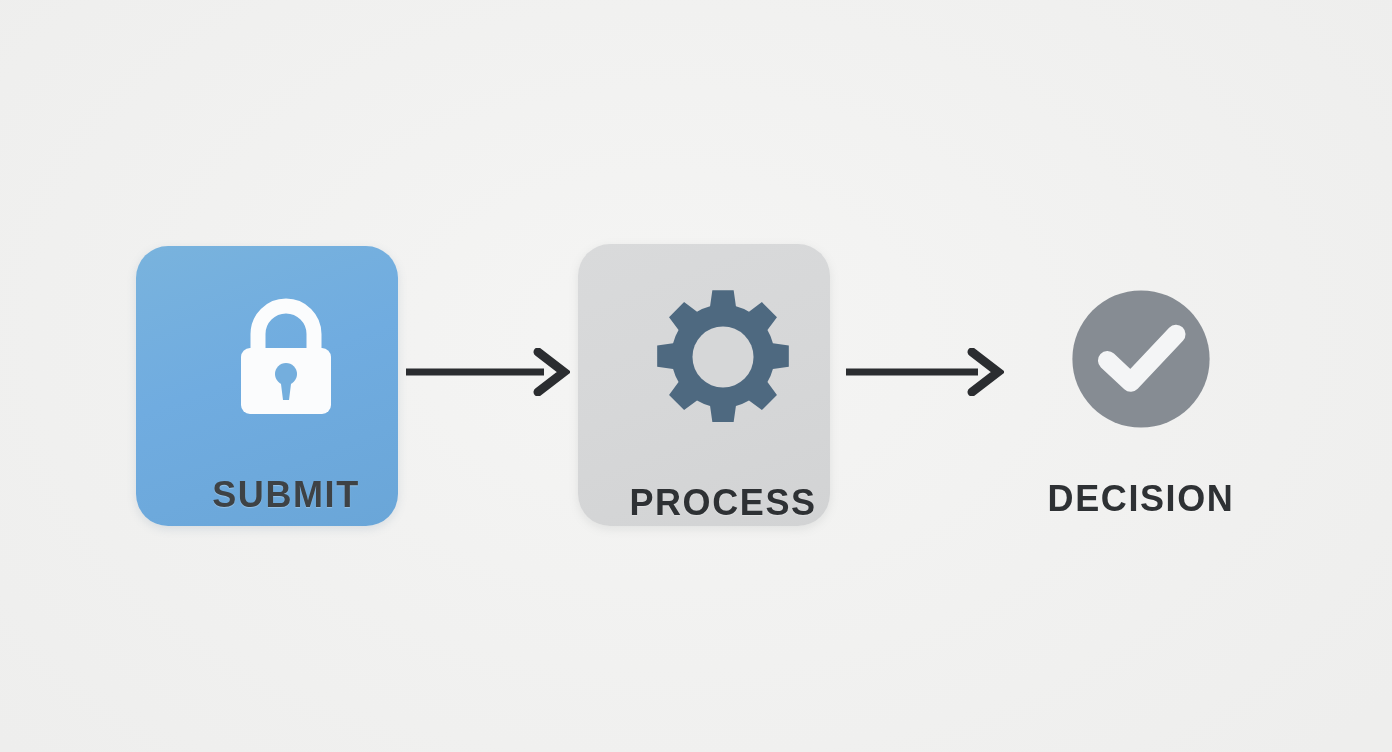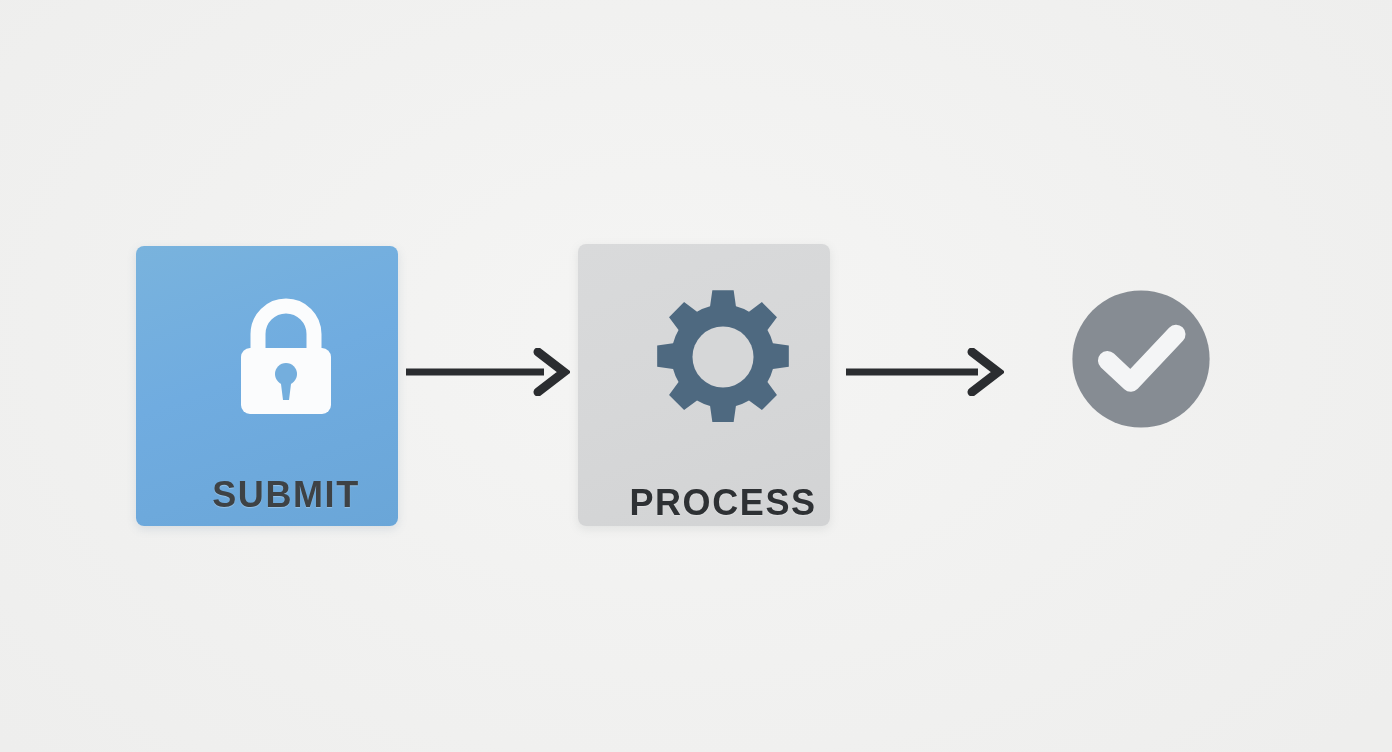--- a/index.html
+++ b/index.html
@@ -25,21 +25,21 @@
   .step {
     position: absolute;
     display: flex;
     flex-direction: column;
     align-items: center;
     justify-content: flex-start;
   }
 
   
   .card {
-    border-radius: 8px;
+    border-radius: 32px;
     display: flex;
     flex-direction: column;
     align-items: center;
     justify-content: flex-start;
     box-sizing: border-box;
     padding-left: 38px;
   }
   .card-submit {
     left: 136px;
     top: 246px;
@@ -157,15 +157,16 @@
     </svg>
   </div>
 
   <div class="step step-decision">
     <div class="icon-slot">
       <svg width="146" height="146" viewBox="0 0 100 100">
         <circle cx="50" cy="50" r="47" fill="#868c93"></circle>
         <path d="M27 51 L43 66 L74 33" fill="none" stroke="#f4f5f6" stroke-width="13" stroke-linecap="round" stroke-linejoin="round"></path>
       </svg>
     </div>
+    <div class="step-label">DECISION</div>
   </div>
 
 </div>
 
 </body></html>

